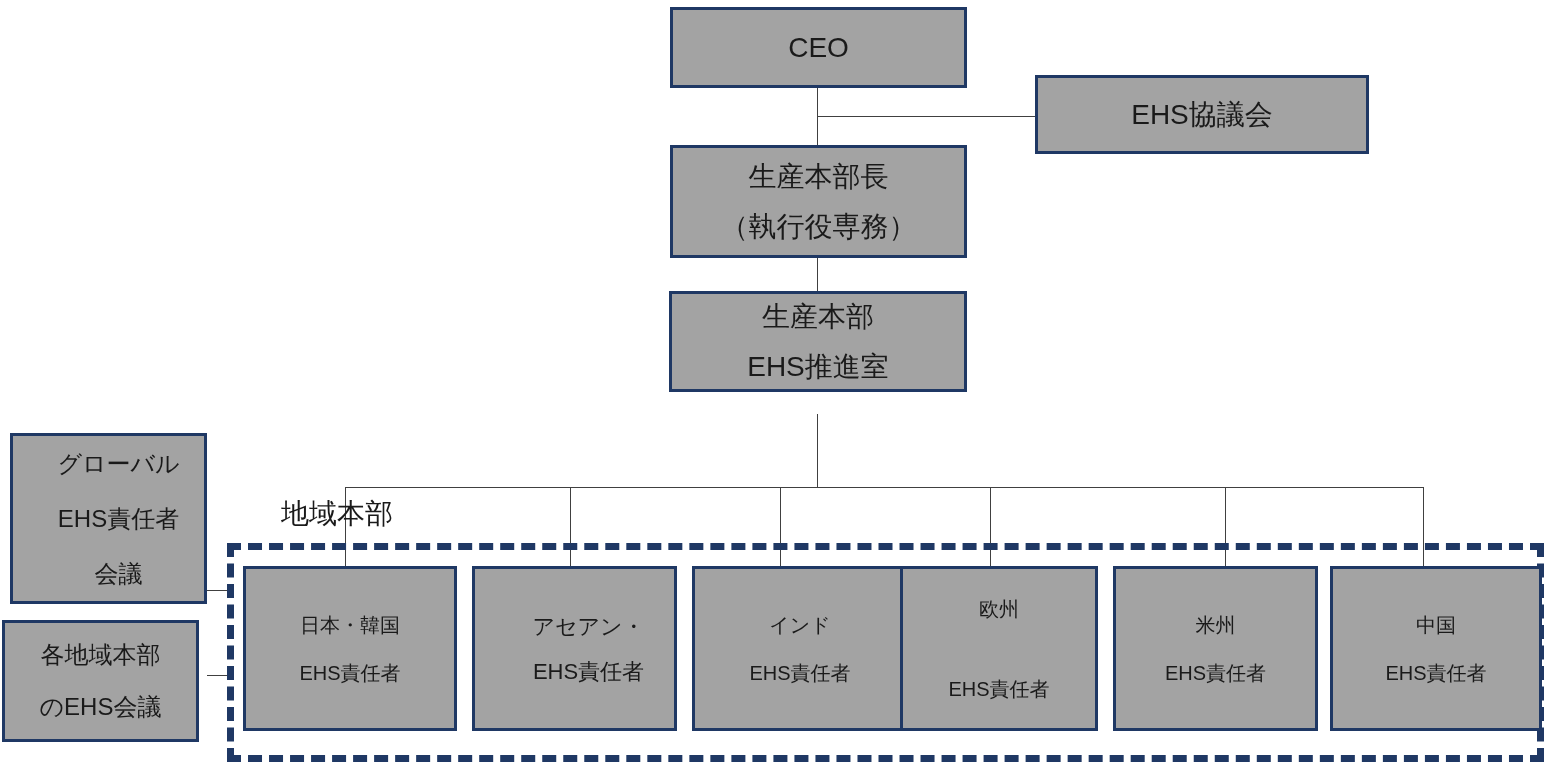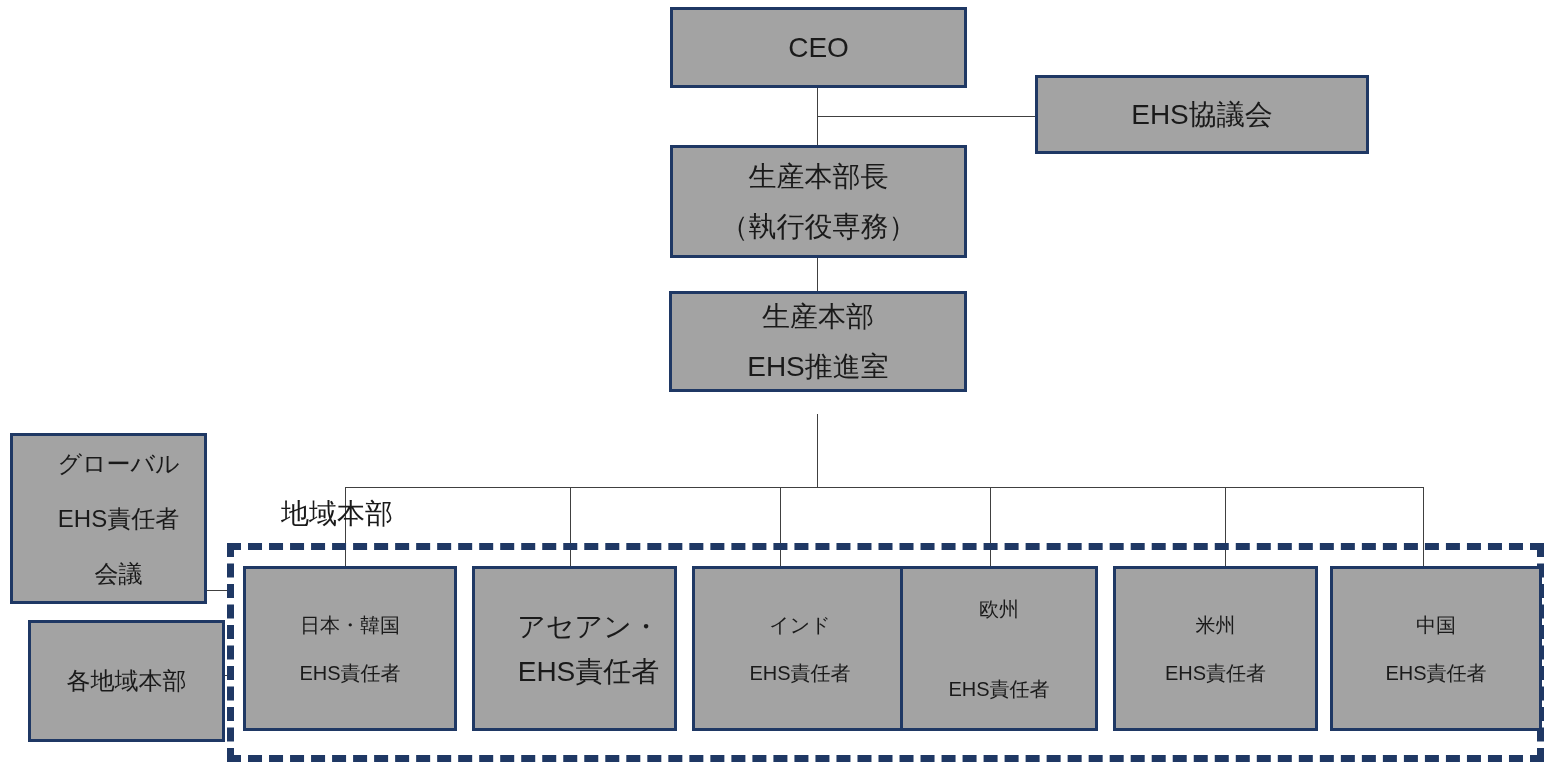--- a/index.html
+++ b/index.html
@@ -21,21 +21,21 @@
     background:#a3a3a3;
     border:3px solid var(--navy);
     display:flex;flex-direction:column;
     align-items:center;justify-content:center;
     text-align:center;
   }
   .box .ln{display:block;white-space:nowrap;}
   .fs28{font-size:28px;line-height:50px;}
   .fs26{font-size:20px;line-height:48px;}
   .fs24{font-size:24px;}
-  .fs22{font-size:28px;line-height:45px;padding-left:28px;}
+  .fs22{font-size:22px;line-height:45px;padding-left:28px;}
   .conn{position:absolute;background:var(--line);}
   .dashed-frame{
     position:absolute;
     left:227px;top:543px;width:1317px;height:219px;
     border:7px dashed var(--navy);
     background:transparent;
   }
   .group-label{
     position:absolute;
     left:281px;top:498px;
@@ -43,21 +43,21 @@
     white-space:nowrap;
   }
   
   #ceo{left:670px;top:7px;width:297px;height:81px;}
   #council{left:1035px;top:75px;width:334px;height:79px;}
   #prod-head{left:670px;top:145px;width:297px;height:113px;}
   #ehs-office{left:669px;top:291px;width:298px;height:101px;}
   
   #global-meeting{left:10px;top:433px;width:197px;height:171px;}
   #global-meeting .ln{line-height:55px;margin-left:20px;}
-  #regional-meeting{left:28px;top:620px;width:197px;height:122px;}
+  #regional-meeting{left:2px;top:620px;width:197px;height:122px;}
   #regional-meeting .ln{line-height:52px;}
   
   .region{top:566px;height:165px;}
   #region-0{left:243px;width:214px;}
   #region-1{left:472px;width:205px;}
   #region-2{left:692px;width:216px;}
   #region-3{left:900px;width:198px;gap:32px;}
   #region-4{left:1113px;width:205px;}
   #region-5{left:1330px;width:212px;}
 </style>
@@ -102,20 +102,21 @@
   </div>
 
   <div id="global-meeting" class="box fs24">
     <span class="ln">グローバル</span>
     <span class="ln">EHS責任者</span>
     <span class="ln">会議</span>
   </div>
 
   <div id="regional-meeting" class="box fs24">
     <span class="ln">各地域本部</span>
+    <span class="ln">のEHS会議</span>
   </div>
 
   <div id="region-0" class="box region fs26">
     <span class="ln">日本・韓国</span>
     <span class="ln">EHS責任者</span>
   </div>
 
   <div id="region-1" class="box region fs22">
     <span class="ln">アセアン・</span>
     <span class="ln">EHS責任者</span>

